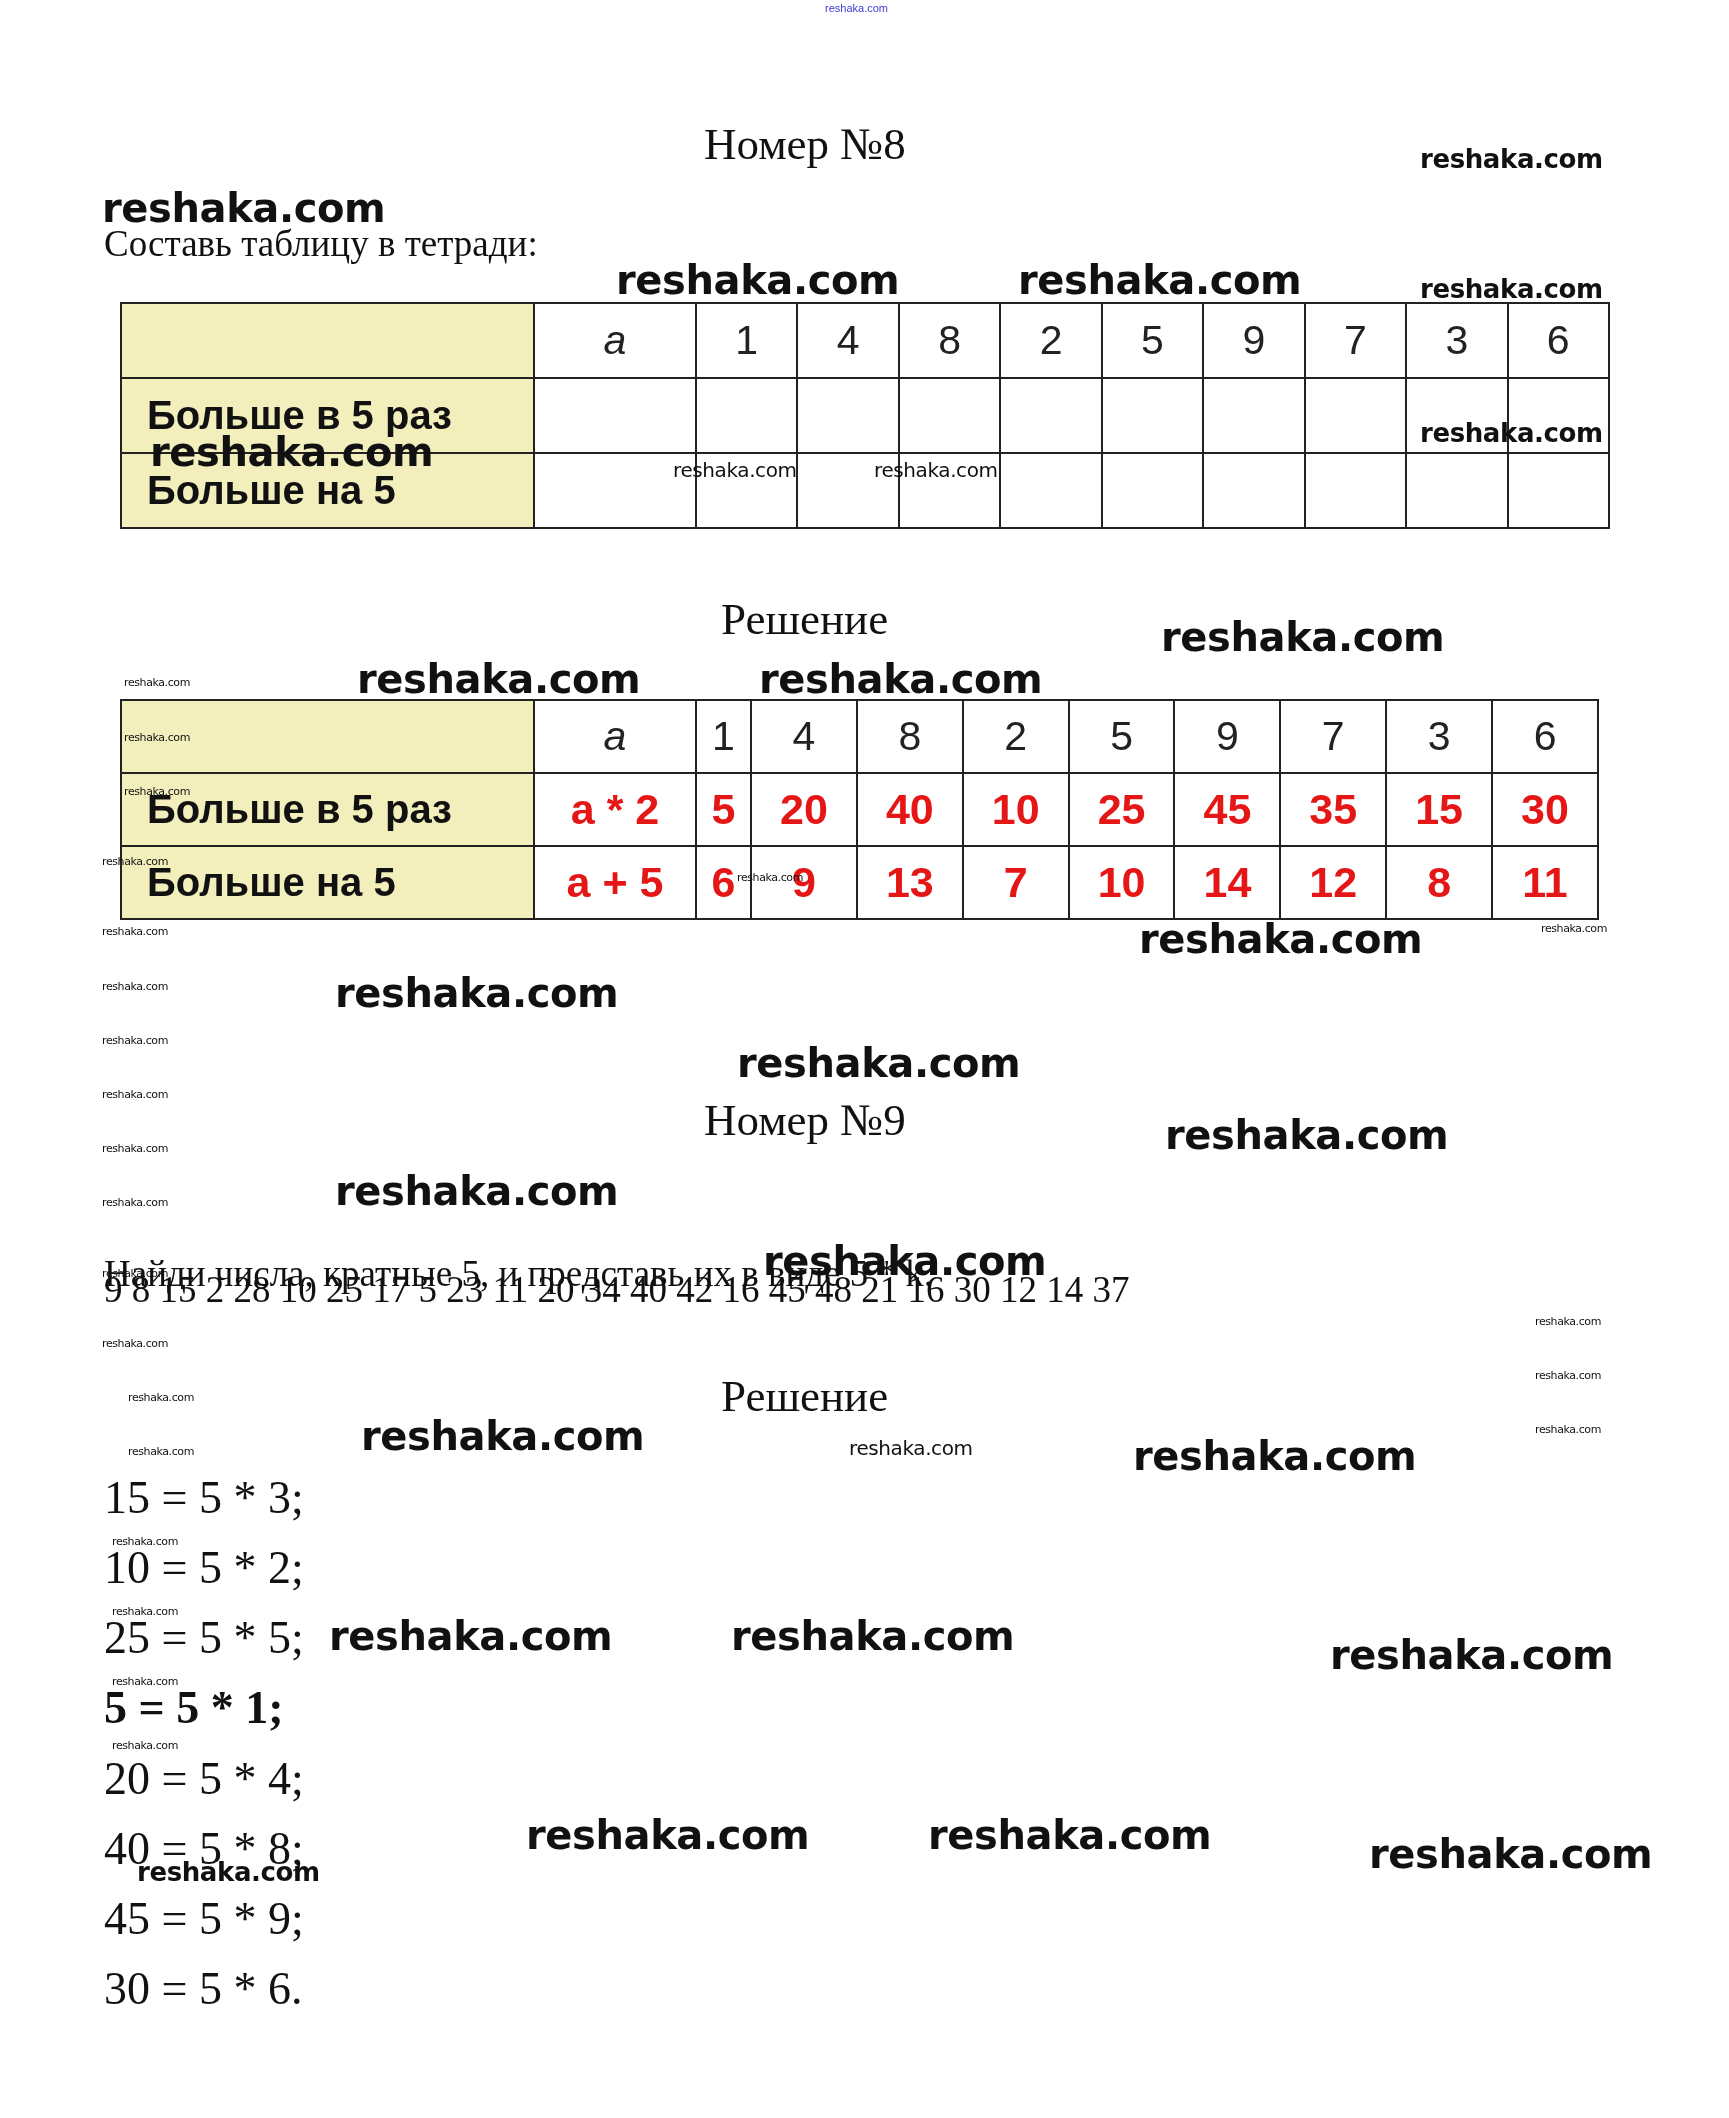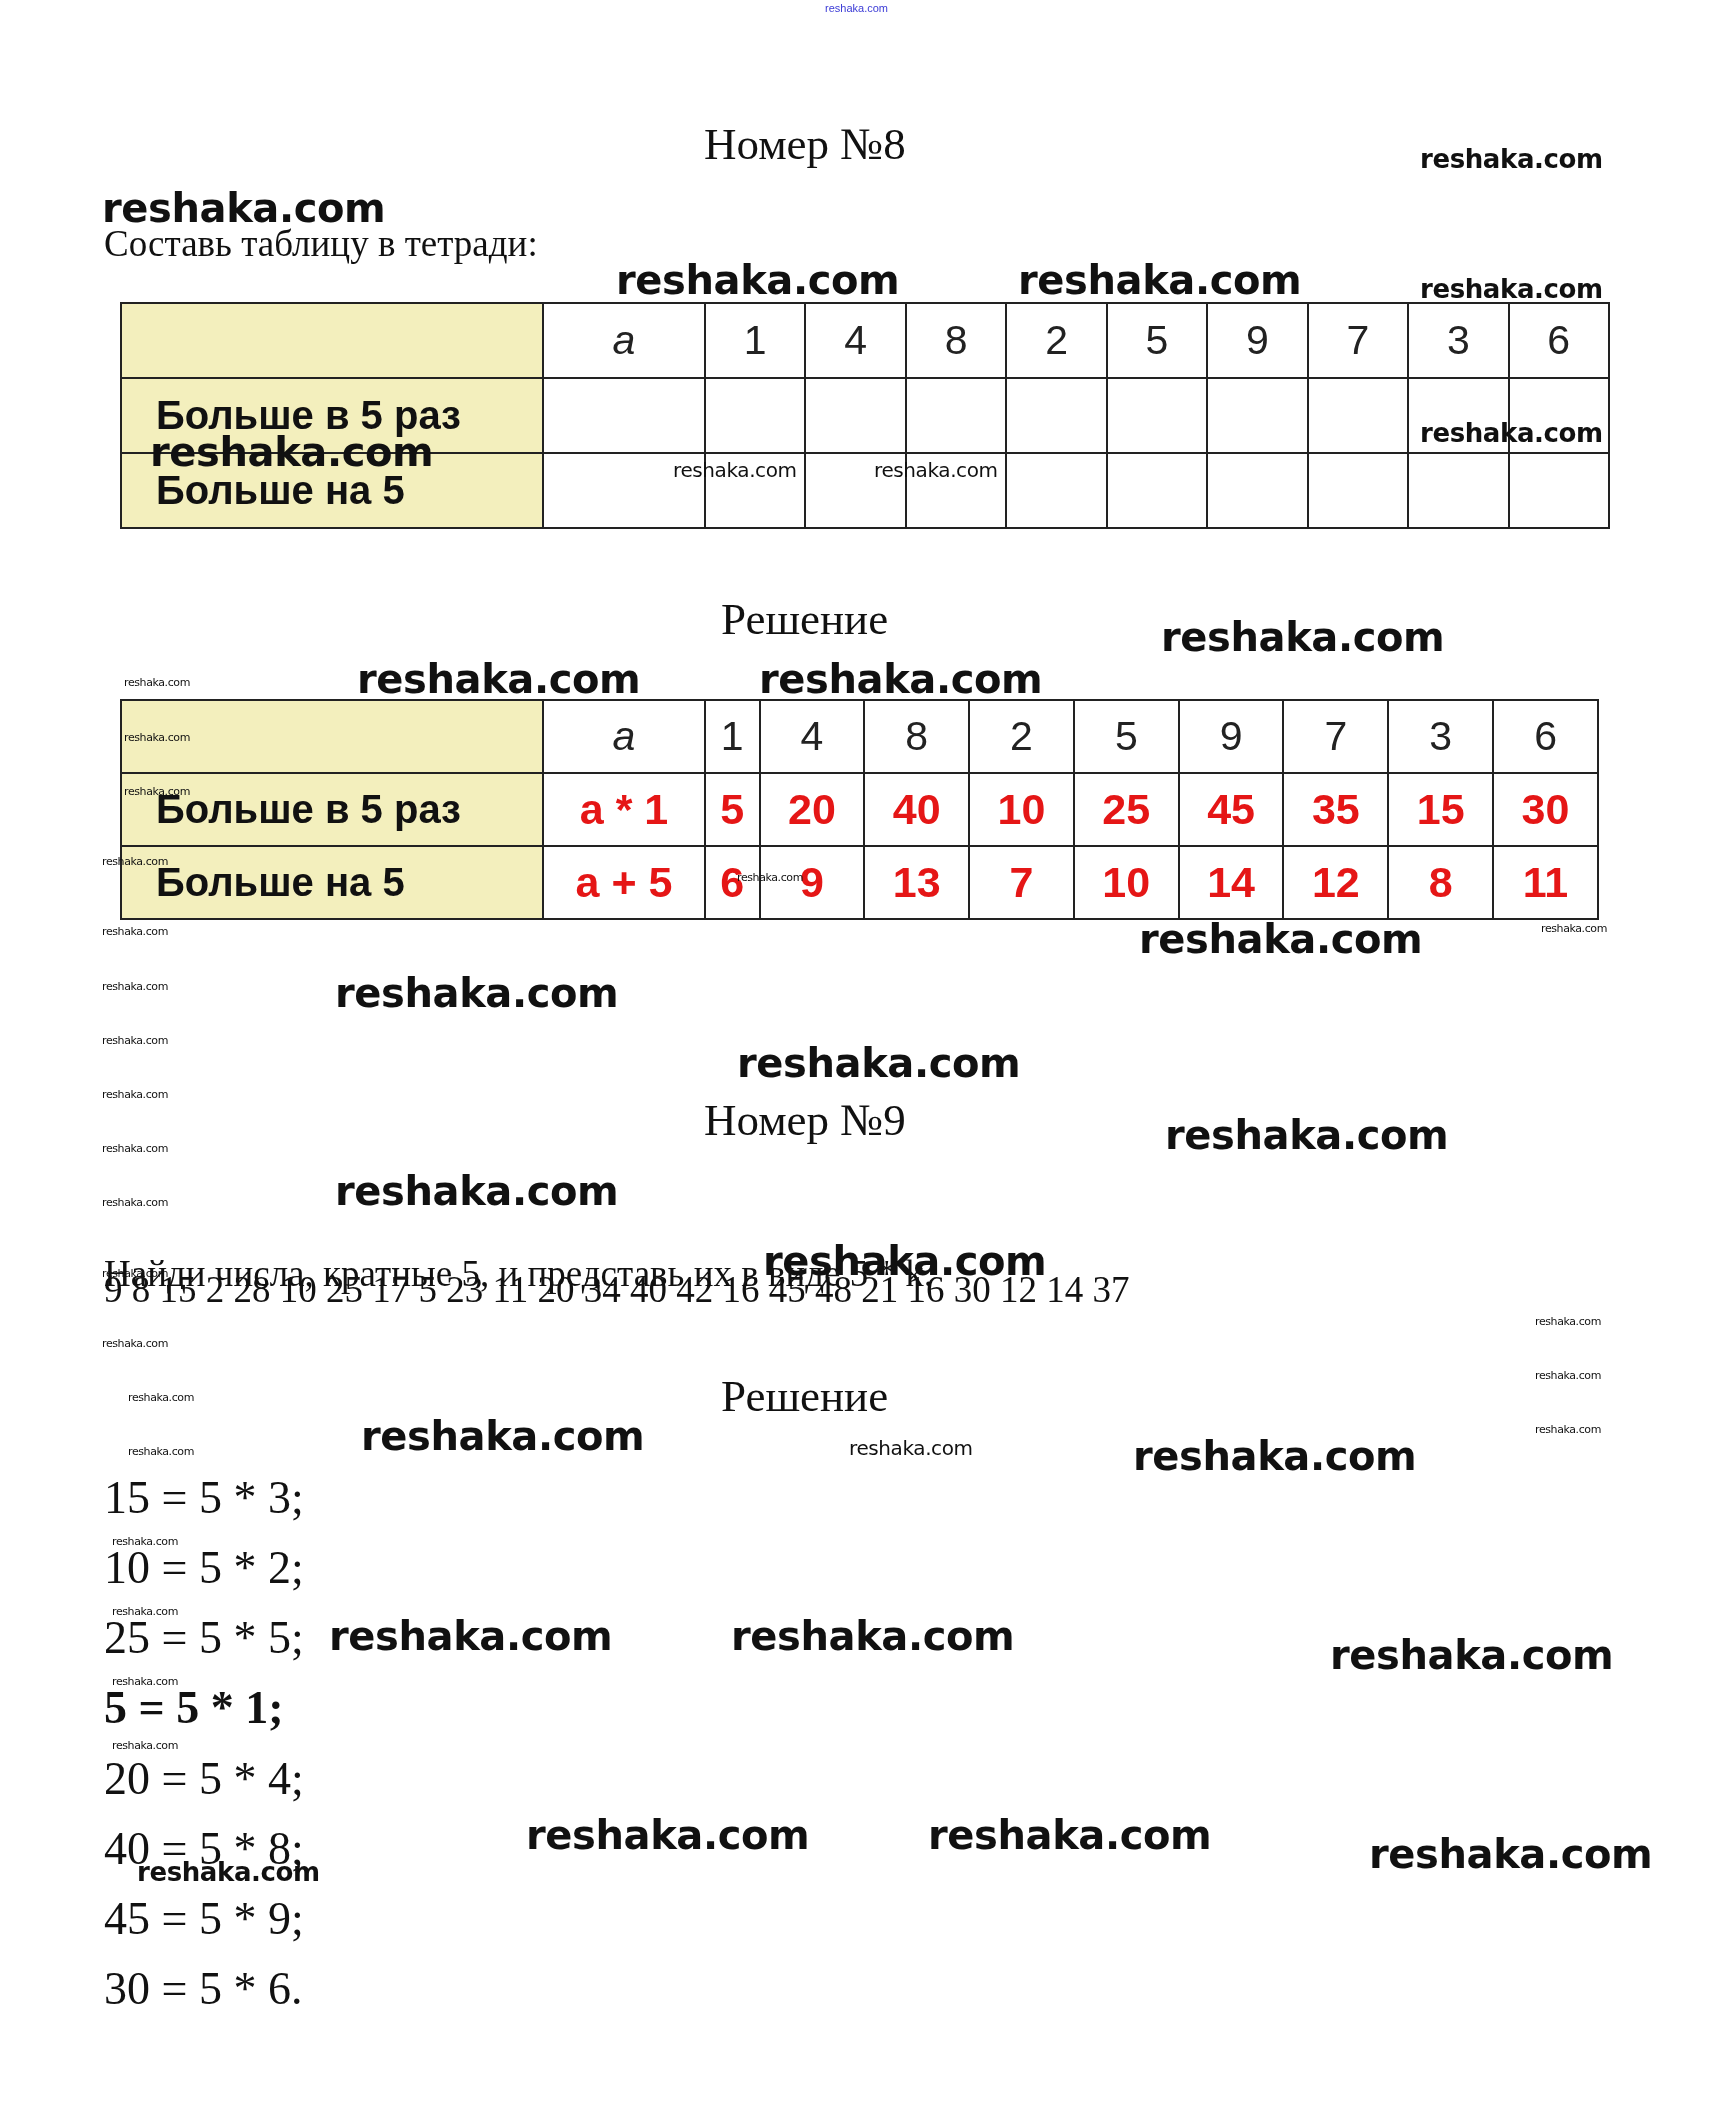--- a/index.html
+++ b/index.html
@@ -9,21 +9,21 @@
   .wm { font-family:"DejaVu Sans","Liberation Sans",sans-serif; color:#111; font-weight:600; letter-spacing:-0.4px; }
   .wm-big { font-size:40px; }
   .wm-mid { font-size:26px; }
   .wm-sm { font-size:20px; font-weight:500; }
   .wm-xs { font-size:11px; font-weight:500; }
   .toplink { font-family:"Liberation Sans",sans-serif; font-size:11px; color:#3b3bd6; }
   .h1 { font-size:45px; }
   .body-text { font-size:37px; }
   table.grid { position:absolute; border-collapse:collapse; font-family:"Liberation Sans","DejaVu Sans",sans-serif; }
   table.grid td { border:2.4px solid #222; text-align:center; vertical-align:middle; padding:0; }
-  table.grid td.label { background:#f3efbd; text-align:left; font-weight:700; font-size:40px; padding-left:34px; color:#111; }
+  table.grid td.label { background:#f3efbd; text-align:left; font-weight:700; font-size:40px; padding-left:25px; color:#111; }
   table.grid td.hdr { font-size:41px; color:#222; }
   table.grid td.hdr.var { font-style:italic; }
   table.grid td.ans { color:#e51616; font-weight:700; font-size:43px; }
   .eq { font-size:46px; }
 </style>
 </head>
 <body>
 
 <div class="abs toplink" style="left:825px;top:1.6px;">reshaka.com</div>
 
@@ -86,21 +86,21 @@
     <td class="hdr">8</td>
     <td class="hdr">2</td>
     <td class="hdr">5</td>
     <td class="hdr">9</td>
     <td class="hdr">7</td>
     <td class="hdr">3</td>
     <td class="hdr">6</td>
   </tr>
   <tr style="height:73px;">
     <td class="label">Больше в 5 раз</td>
-    <td class="ans">a * 1</td>
+    <td class="ans">a * 2</td>
     <td class="ans">5</td>
     <td class="ans">20</td>
     <td class="ans">40</td>
     <td class="ans">10</td>
     <td class="ans">25</td>
     <td class="ans">45</td>
     <td class="ans">35</td>
     <td class="ans">15</td>
     <td class="ans">30</td>
   </tr>

